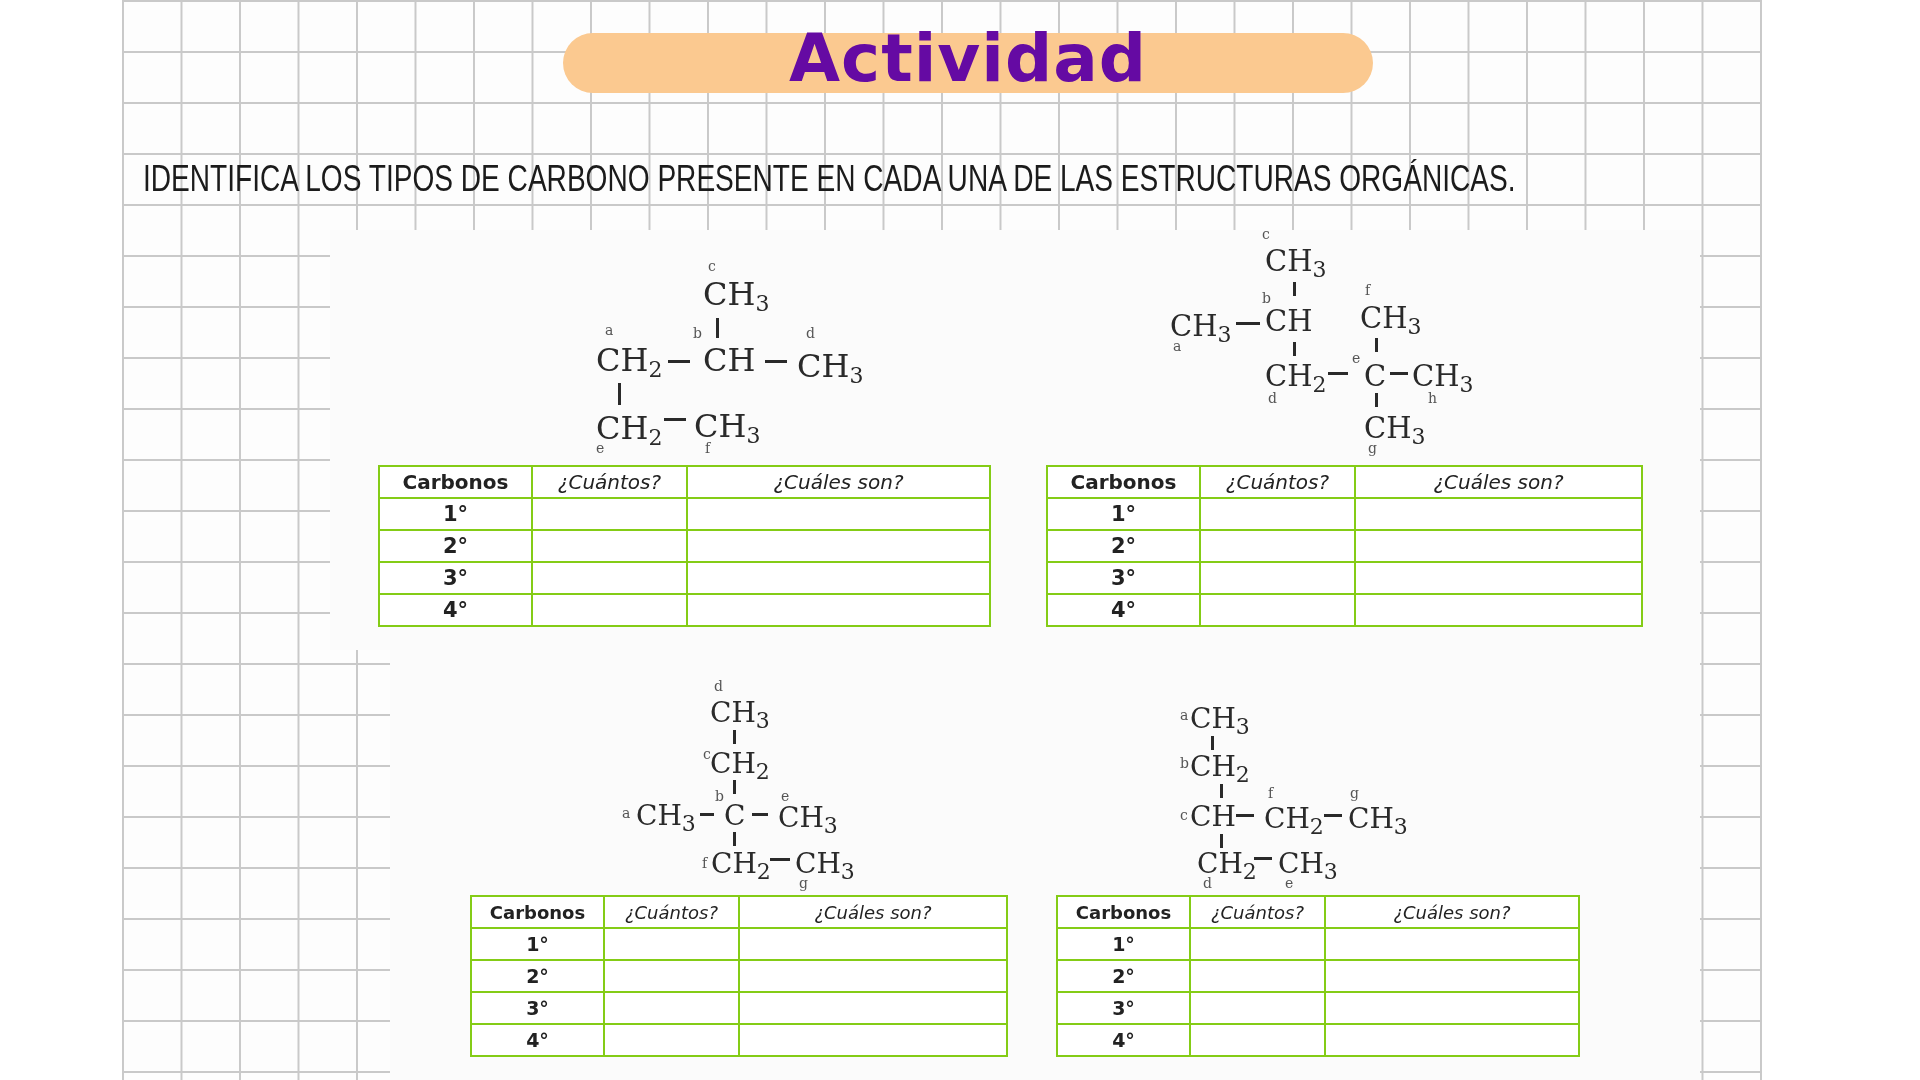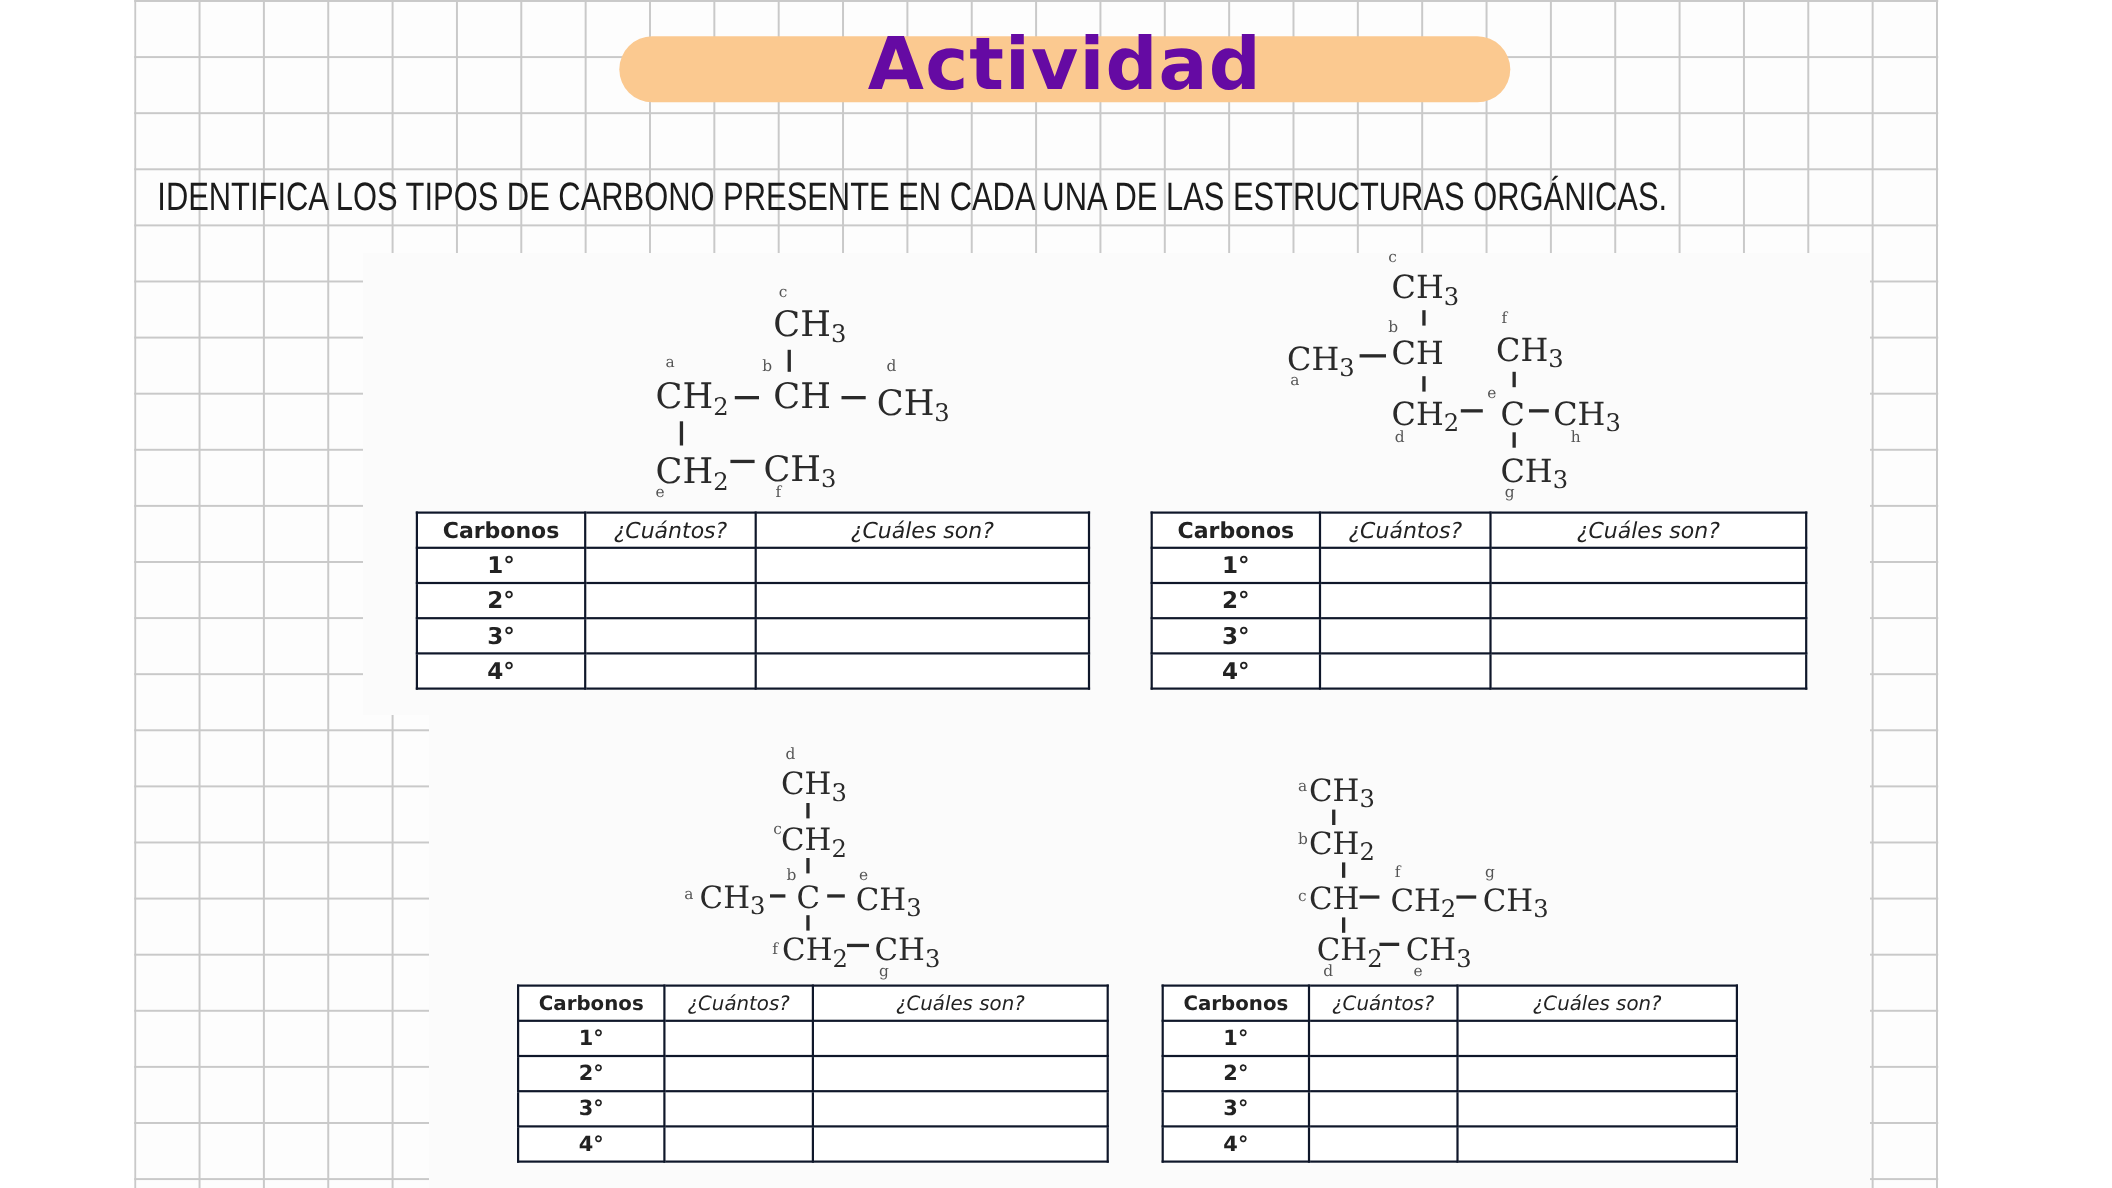--- a/index.html
+++ b/index.html
@@ -15,21 +15,21 @@
   .title-pill{position:absolute;left:563px;top:33px;width:810px;height:60px;background:#fbc990;border-radius:30px;}
   .title-text{position:absolute;left:563px;top:14px;width:810px;text-align:center;font-family:"DejaVu Sans",sans-serif;font-weight:bold;font-size:66px;color:#650aa3;letter-spacing:1px;line-height:90px;}
   .instruction{position:absolute;left:143px;top:158px;font-family:"Liberation Sans Narrow","Liberation Sans",sans-serif;font-size:36px;color:#1b1b1b;letter-spacing:0px;transform:scaleX(0.78);transform-origin:left top;white-space:nowrap;text-transform:uppercase;}
   .molecule{position:absolute;font-family:"DejaVu Serif",serif;color:#2a2a2a;}
   .atom{position:absolute;font-size:32px;line-height:32px;white-space:nowrap;}
   .atom sub{font-size:22px;vertical-align:-6px;line-height:0;}
   .lbl{position:absolute;font-size:14px;color:#555;font-family:"DejaVu Serif",serif;}
   .hb{position:absolute;height:3px;background:#2a2a2a;}
   .vb{position:absolute;width:3px;background:#2a2a2a;}
   table.ct{position:absolute;border-collapse:collapse;background:#fff;font-family:"DejaVu Sans",sans-serif;}
-  table.ct td, table.ct th{border:2px solid #0f172a;padding:0;text-align:center;color:#222;}
+  table.ct td, table.ct th{border:2px solid #84cc16;padding:0;text-align:center;color:#222;}
   table.ct th{font-weight:bold;font-size:20px;height:30px;}
   table.ct td{font-weight:bold;font-size:21px;height:30px;}
 </style>
 </head>
 <body>
 
 <div class="page"></div>
 
 <div class="whitepanel" style="left:330px;top:230px;width:1370px;height:420px;"></div>
 <div class="whitepanel" style="left:390px;top:650px;width:1310px;height:430px;"></div>

